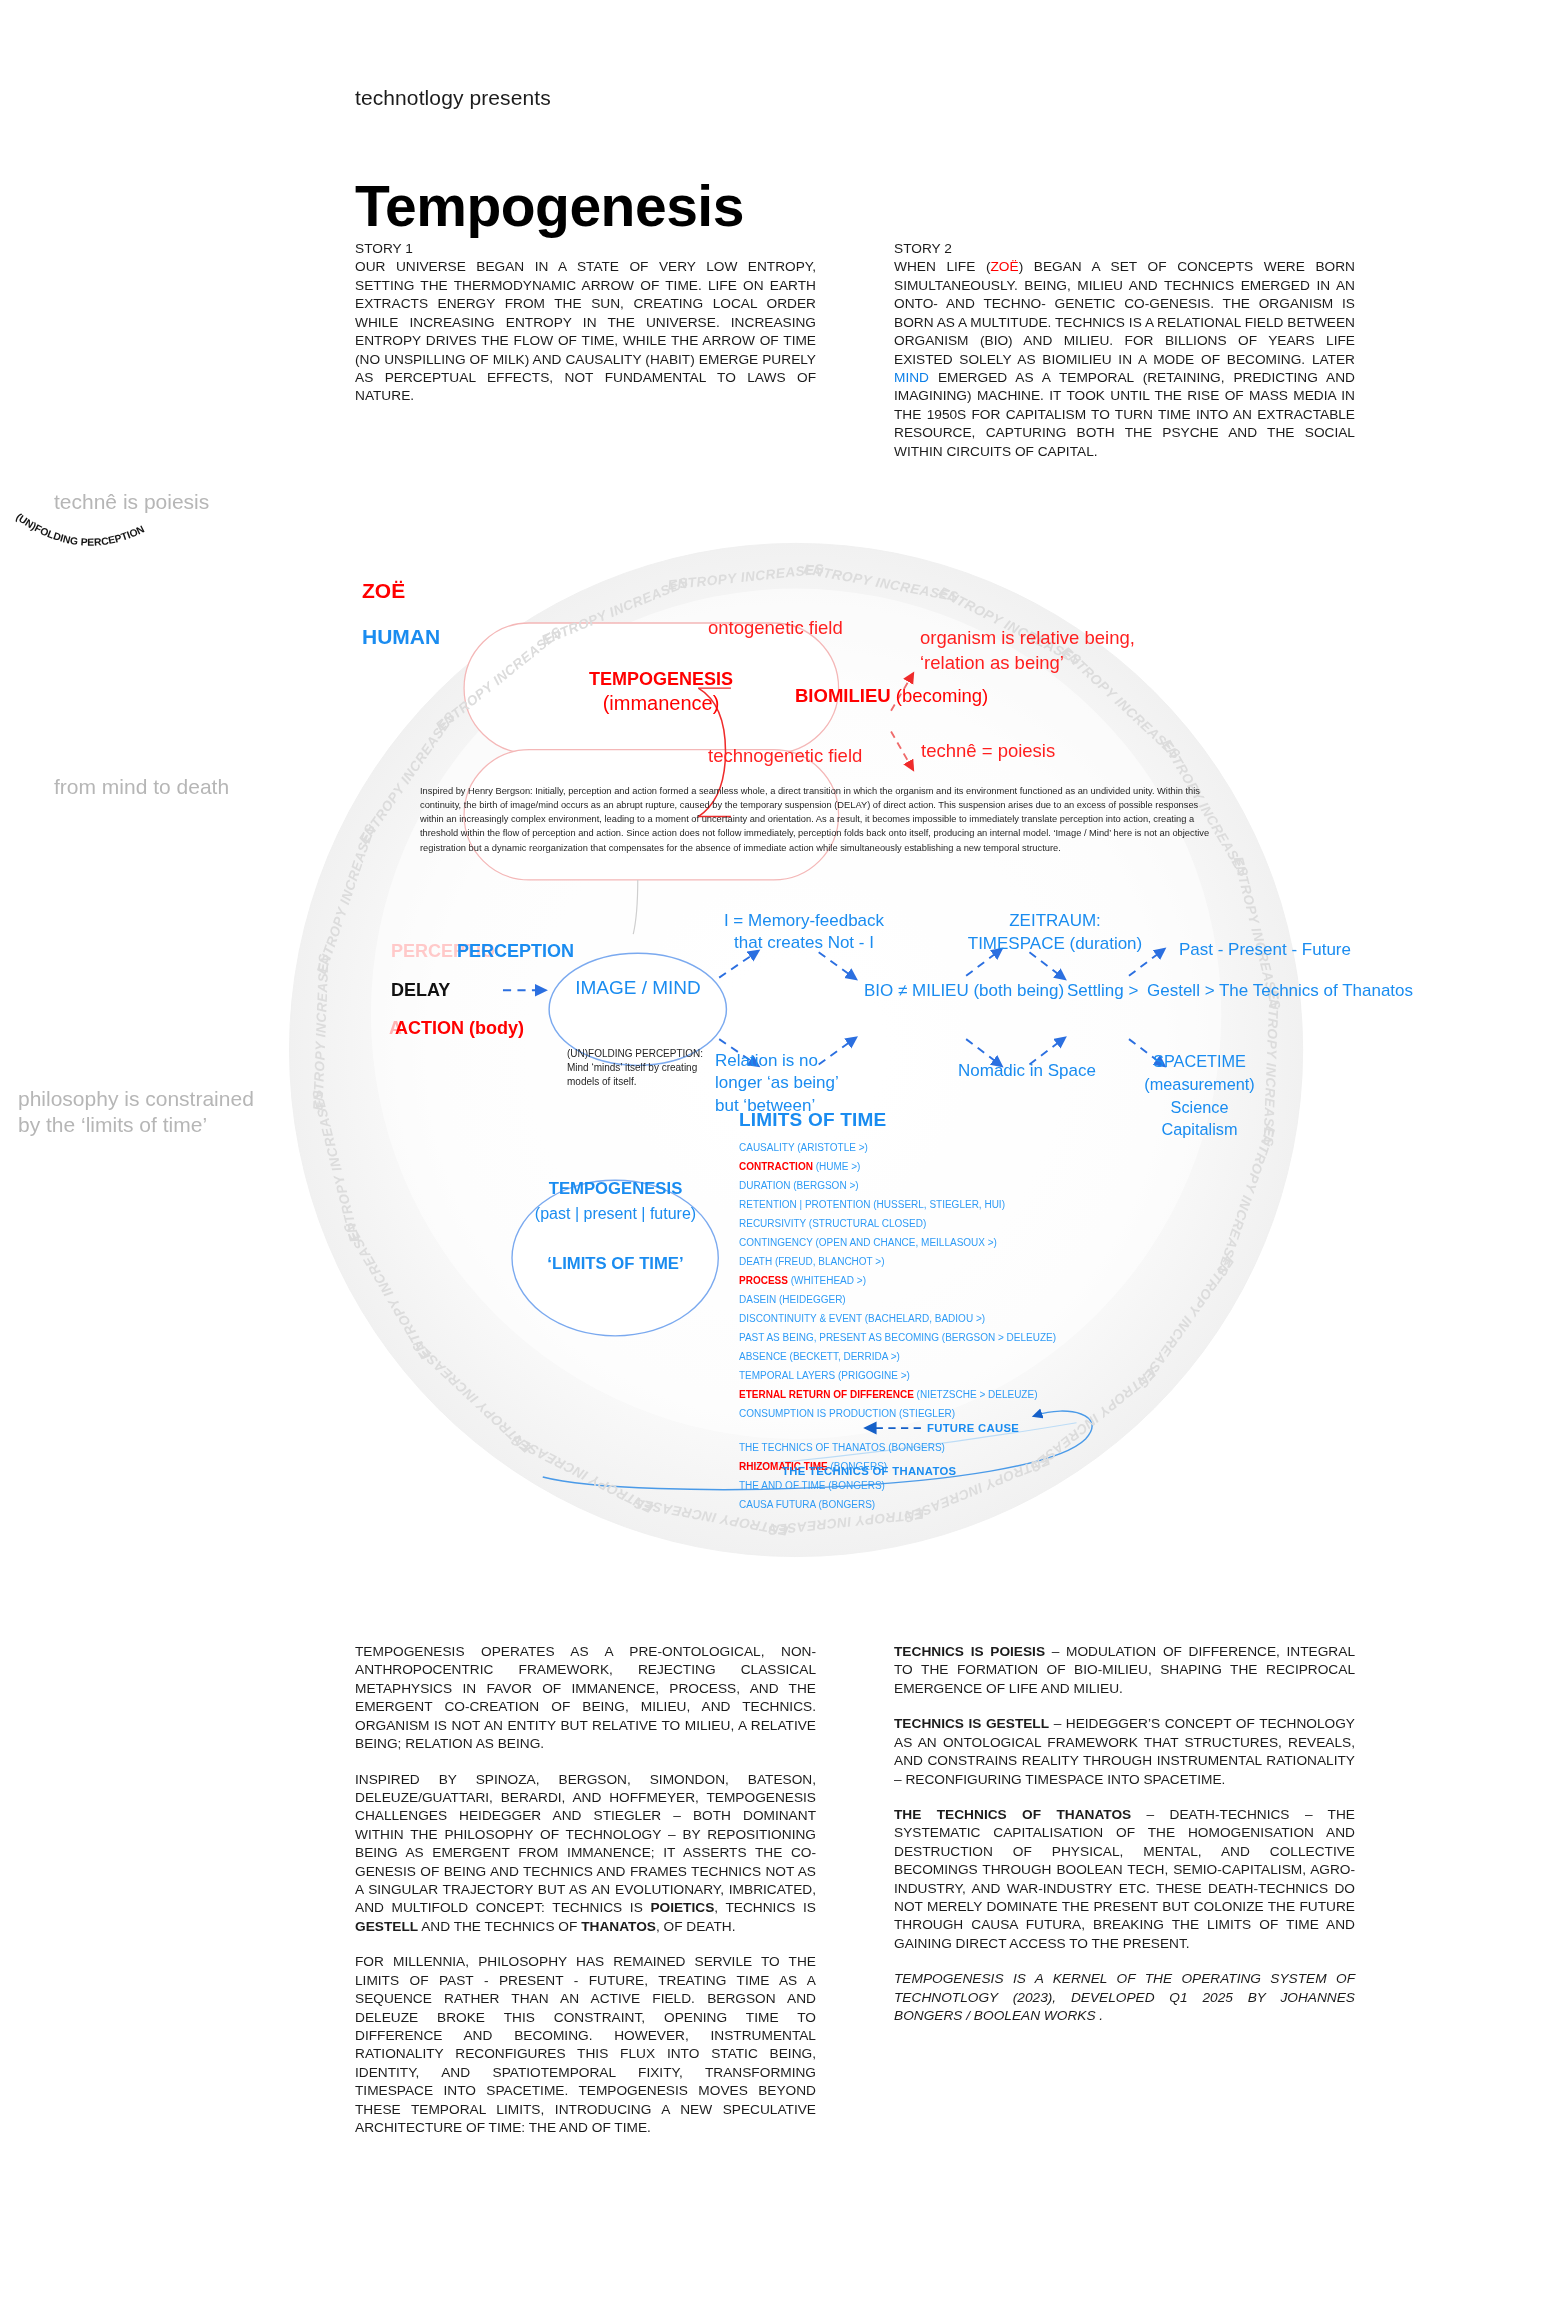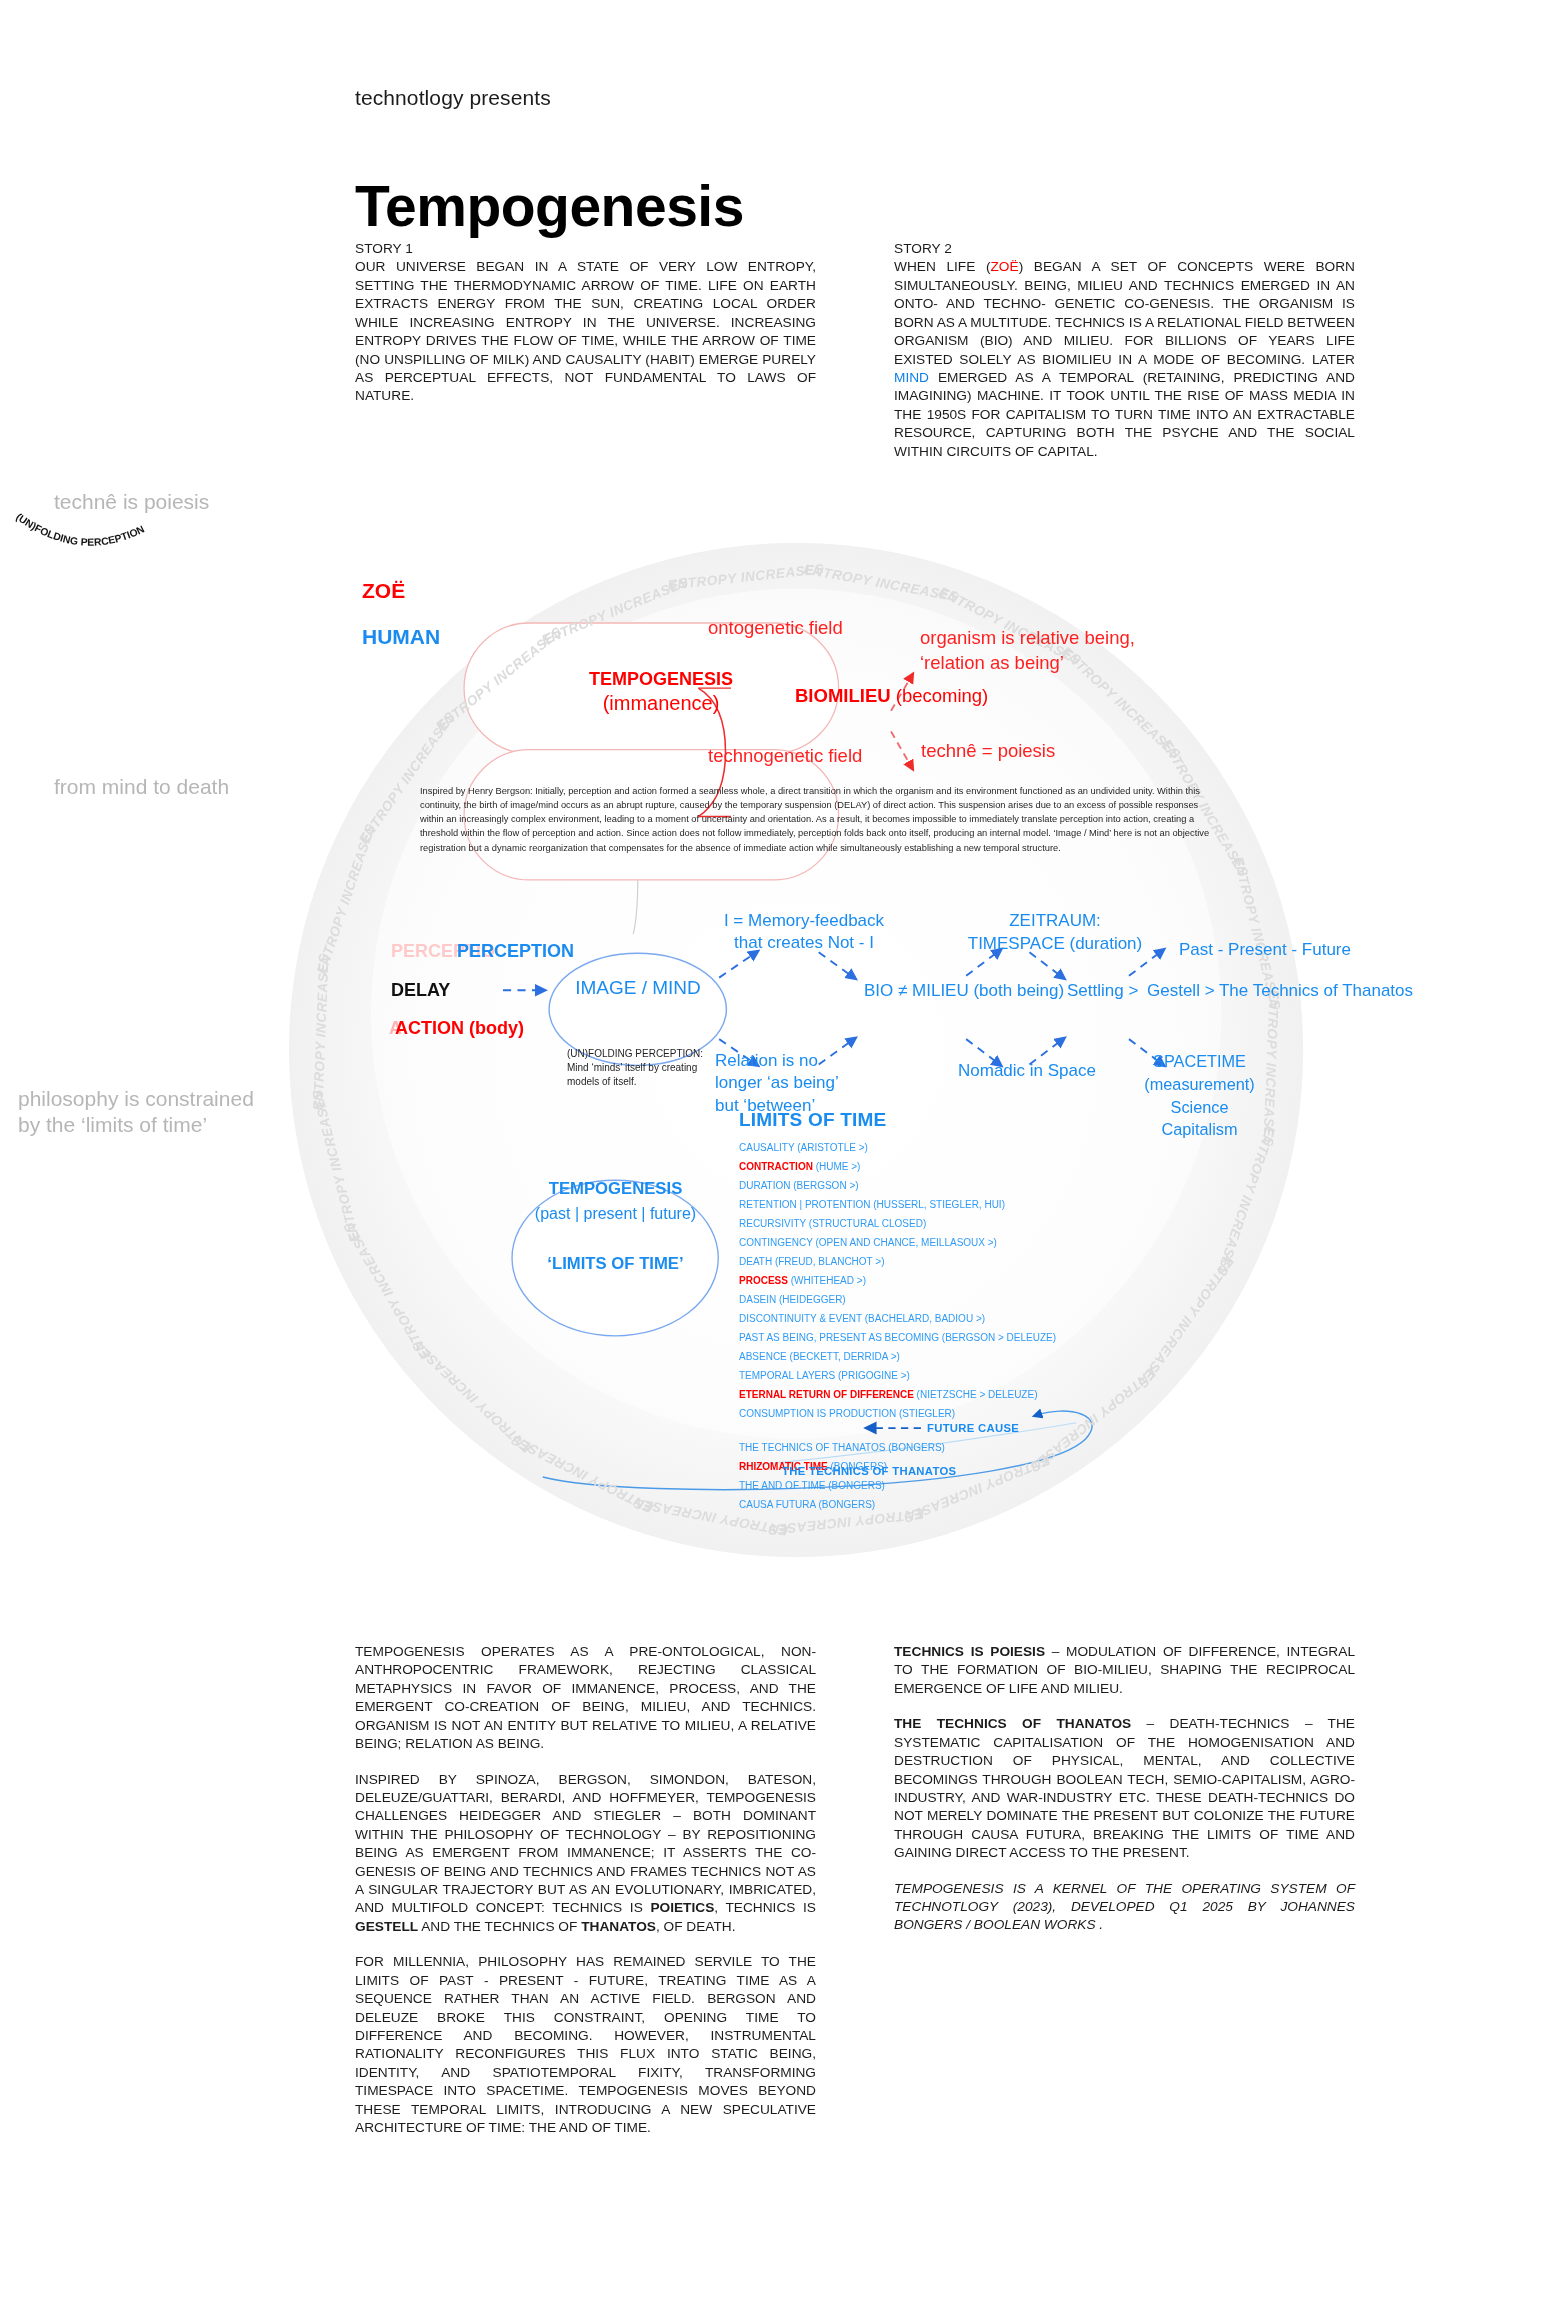--- a/index.html
+++ b/index.html
@@ -338,18 +338,19 @@
   </div>
 
   <div class="body-col" id="col-left">
     <p>TEMPOGENESIS OPERATES AS A PRE-ONTOLOGICAL, NON-ANTHROPOCENTRIC FRAMEWORK, REJECTING CLASSICAL METAPHYSICS IN FAVOR OF IMMANENCE, PROCESS, AND THE EMERGENT CO-CREATION OF BEING, MILIEU, AND TECHNICS. ORGANISM IS NOT AN ENTITY BUT RELATIVE TO MILIEU, A RELATIVE BEING; RELATION AS BEING.</p>
     <p><span>INSPIRED BY SPINOZA, BERGSON, SIMONDON, BATESON, DELEUZE/GUATTARI, BERARDI, AND HOFFMEYER, TEMPOGENESIS CHALLENGES HEIDEGGER AND STIEGLER – BOTH DOMINANT WITHIN THE PHILOSOPHY OF TECHNOLOGY – BY REPOSITIONING BEING AS EMERGENT FROM IMMANENCE; IT ASSERTS THE CO-GENESIS OF BEING AND TECHNICS AND FRAMES TECHNICS NOT AS A SINGULAR TRAJECTORY BUT AS AN EVOLUTIONARY, IMBRICATED, AND MULTIFOLD CONCEPT: TECHNICS IS </span><b>POIETICS</b><span>, TECHNICS IS </span><b>GESTELL</b><span> AND THE TECHNICS OF </span><b>THANATOS</b><span>, OF DEATH.</span></p>
     <p>FOR MILLENNIA, PHILOSOPHY HAS REMAINED SERVILE TO THE LIMITS OF PAST - PRESENT - FUTURE, TREATING TIME AS A SEQUENCE RATHER THAN AN ACTIVE FIELD. BERGSON AND DELEUZE BROKE THIS CONSTRAINT, OPENING TIME TO DIFFERENCE AND BECOMING. HOWEVER, INSTRUMENTAL RATIONALITY RECONFIGURES THIS FLUX INTO STATIC BEING, IDENTITY, AND SPATIOTEMPORAL FIXITY, TRANSFORMING TIMESPACE INTO SPACETIME. TEMPOGENESIS MOVES BEYOND THESE TEMPORAL LIMITS, INTRODUCING A NEW SPECULATIVE ARCHITECTURE OF TIME: THE AND OF TIME.</p>
   </div>
 
   <div class="body-col" id="col-right">
     <p><b>TECHNICS IS POIESIS</b><span> – MODULATION OF DIFFERENCE, INTEGRAL TO THE FORMATION OF BIO-MILIEU, SHAPING THE RECIPROCAL EMERGENCE OF LIFE AND MILIEU.</span></p>
+    <p><b>TECHNICS IS GESTELL</b><span> – HEIDEGGER’S CONCEPT OF TECHNOLOGY AS AN ONTOLOGICAL FRAMEWORK THAT STRUCTURES, REVEALS, AND CONSTRAINS REALITY THROUGH INSTRUMENTAL RATIONALITY – RECONFIGURING TIMESPACE INTO SPACETIME.</span></p>
     <p><b>THE TECHNICS OF THANATOS</b><span> – DEATH-TECHNICS – THE SYSTEMATIC CAPITALISATION OF THE HOMOGENISATION AND DESTRUCTION OF PHYSICAL, MENTAL, AND COLLECTIVE BECOMINGS THROUGH BOOLEAN TECH, SEMIO-CAPITALISM, AGRO-INDUSTRY, AND WAR-INDUSTRY ETC. THESE DEATH-TECHNICS DO NOT MERELY DOMINATE THE PRESENT BUT COLONIZE THE FUTURE THROUGH CAUSA FUTURA, BREAKING THE LIMITS OF TIME AND GAINING DIRECT ACCESS TO THE PRESENT.</span></p>
     <p class="ital">TEMPOGENESIS IS A KERNEL OF THE OPERATING SYSTEM OF TECHNOTLOGY (2023), DEVELOPED Q1 2025 BY JOHANNES BONGERS / BOOLEAN WORKS .</p>
   </div>
 
 </div>
 
 
 </body></html>

